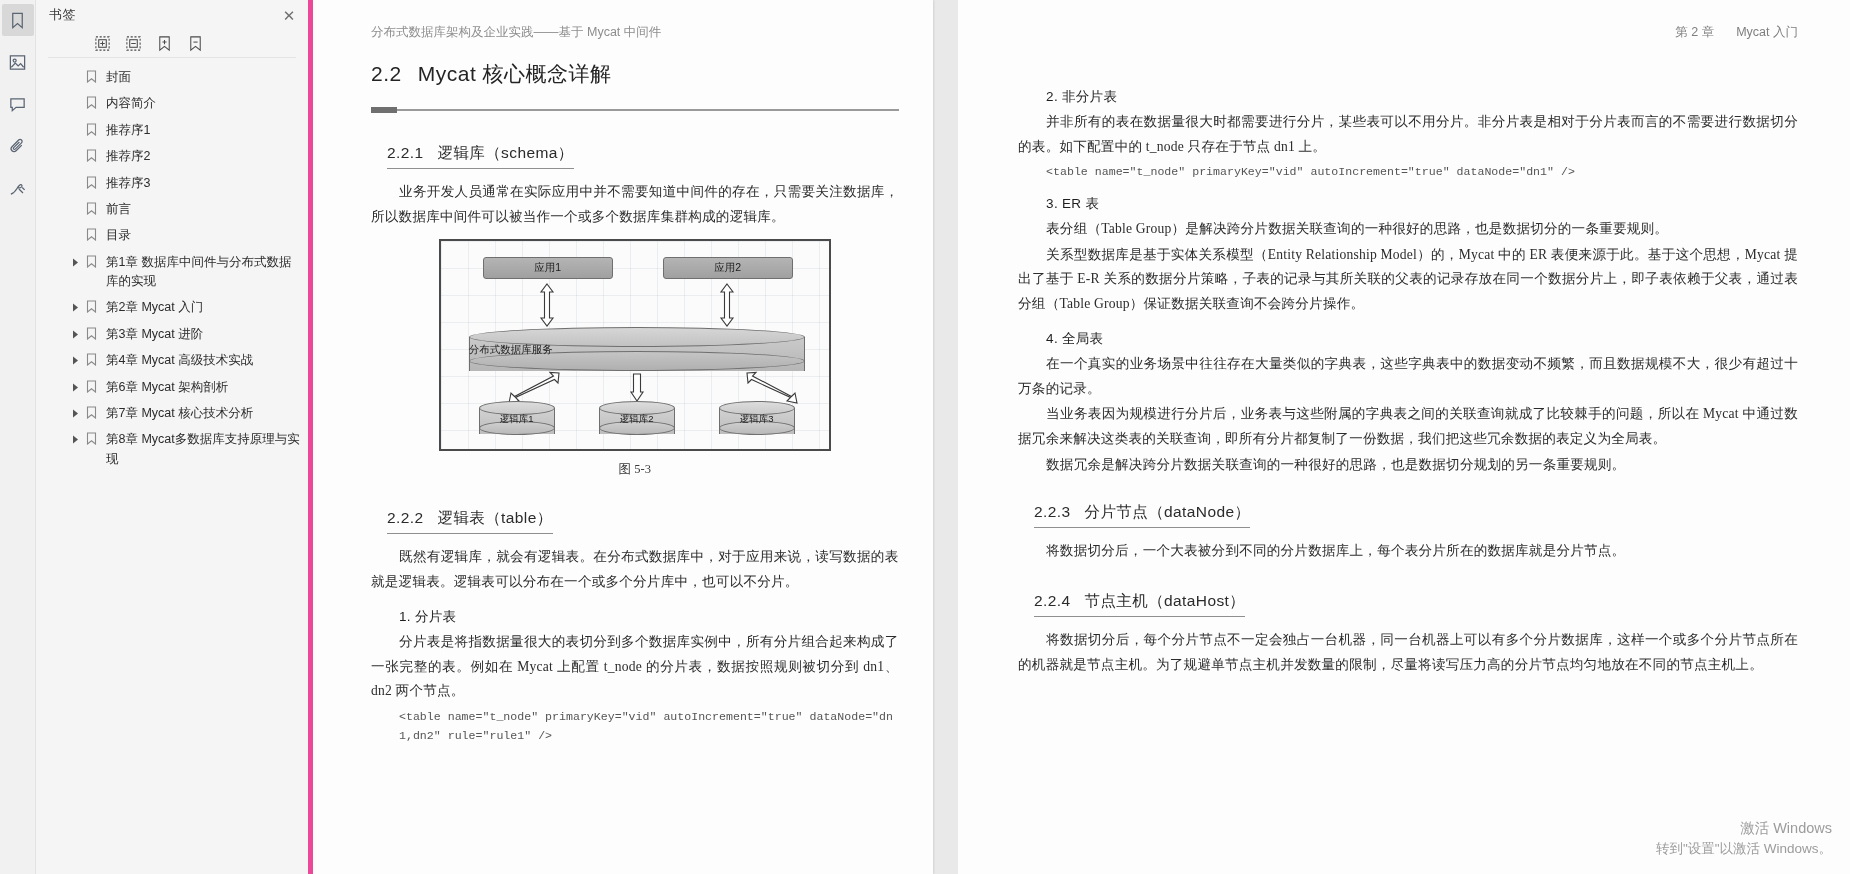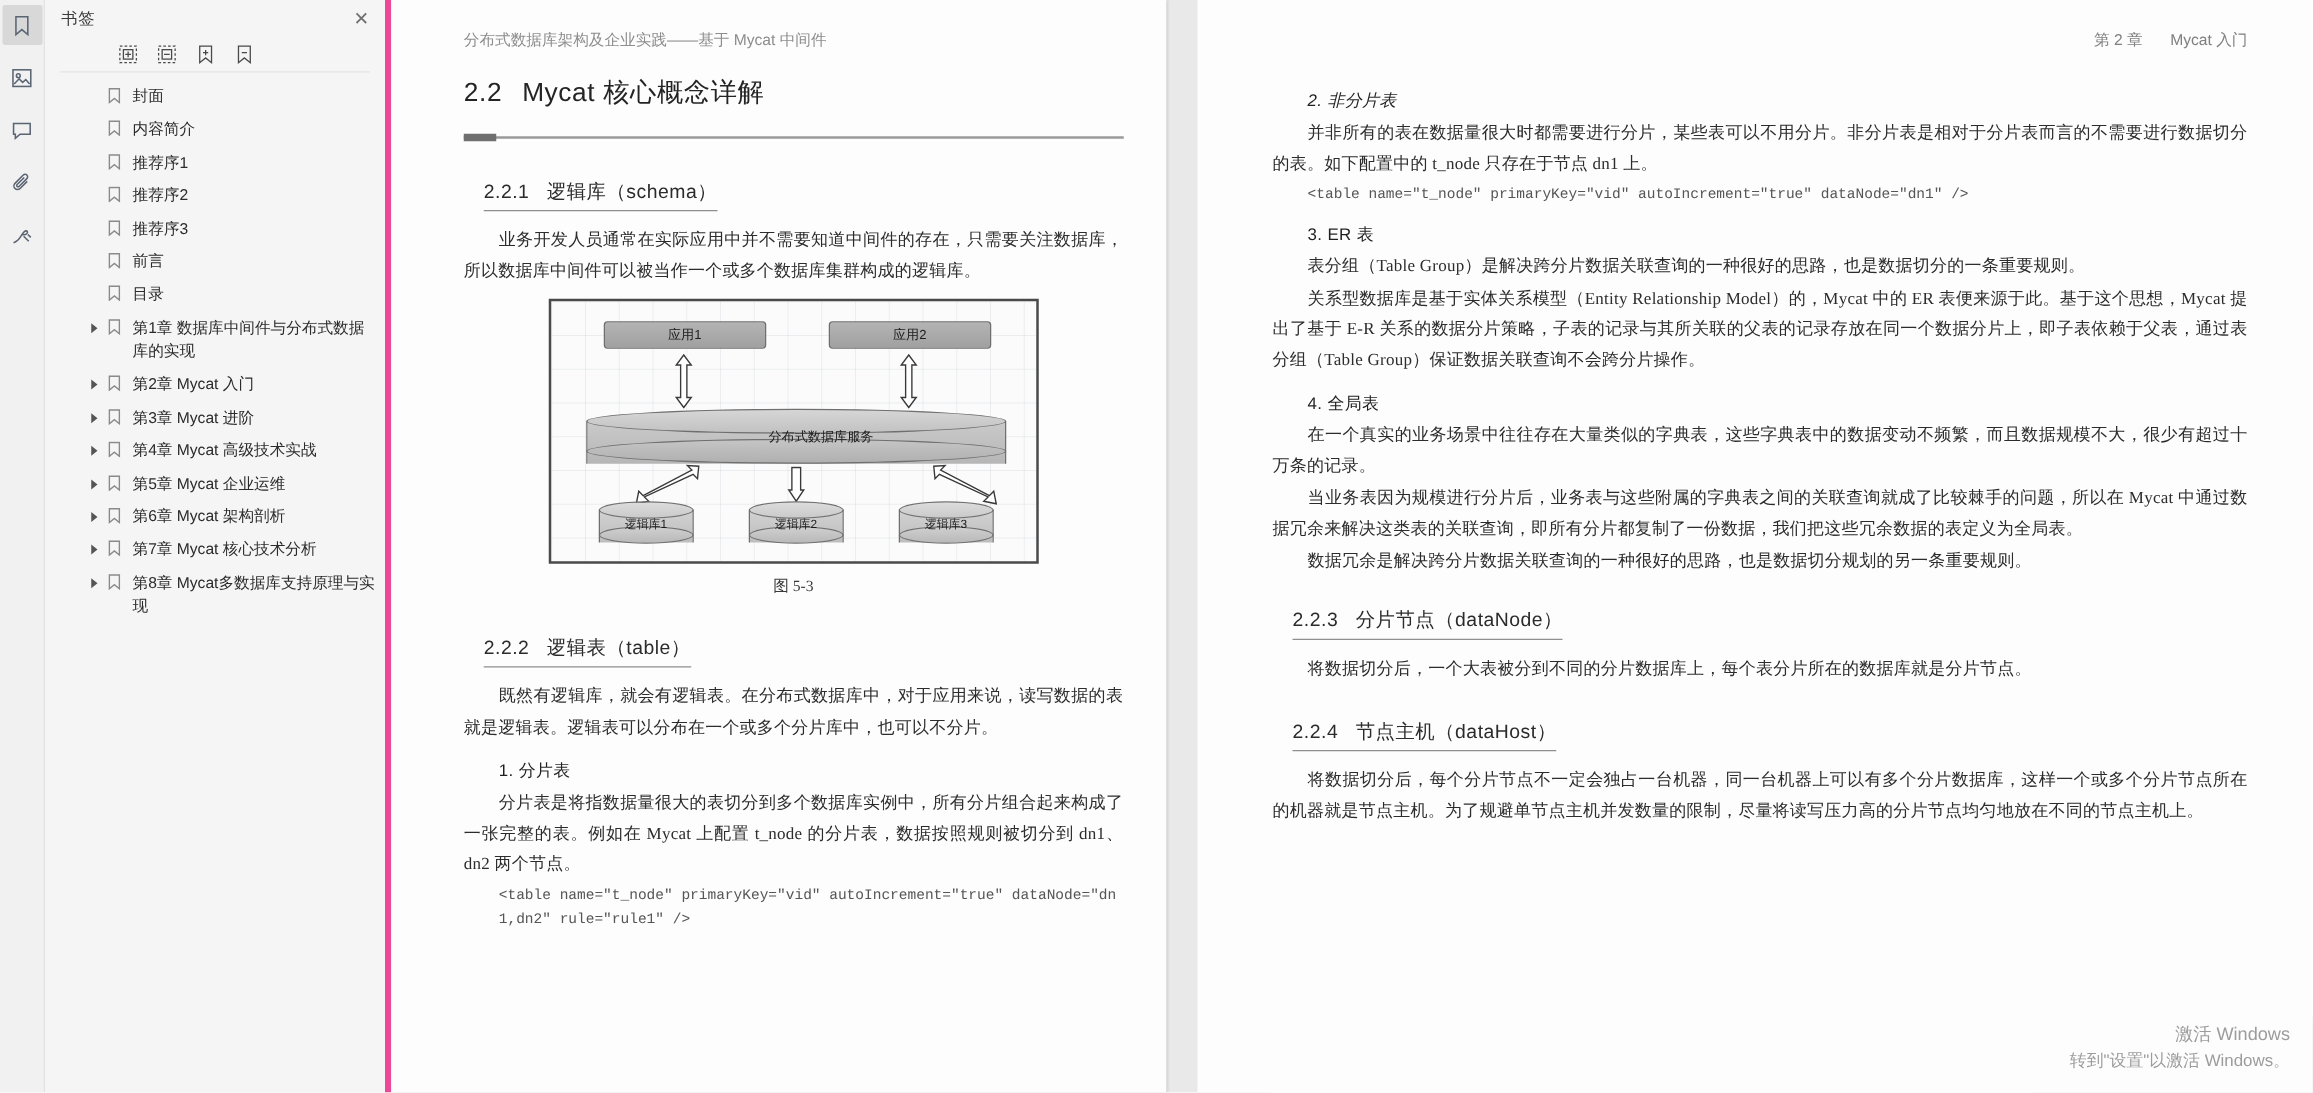--- a/index.html
+++ b/index.html
@@ -185,21 +185,21 @@
     position:absolute; left:0; top:10px; width:336px; height:34px;
     background: linear-gradient(#cacaca,#b6b6b6);
     border-left:1px solid #6f6f6f; border-right:1px solid #6f6f6f;
   }
   .cyl-main .bot {
     position:absolute; left:0; top:24px; width:336px; height:20px;
     background: linear-gradient(#c5c5c5,#b0b0b0);
     border:1px solid #6f6f6f; border-radius: 50%;
   }
   .cyl-main .lbl {
-    position:absolute; width:376px; top:16px; text-align:center;
+    position:absolute; width:376px; top:16px; 
     font-size: 10.5px; color:#1c1c1c; z-index: 3;
   }
   .db {
     position: absolute; top: 160px; width: 76px; height: 38px;
   }
   .db .top {
     position:absolute; left:0; top:0; width:76px; height:14px;
     background: linear-gradient(#dcdcdc,#cacaca);
     border:1px solid #6f6f6f; border-radius: 50%;
   }
@@ -426,33 +426,20 @@
         <span class="bm-arrow">
             <svg width="7" height="9" viewBox="0 0 7 9">
               <path d="M1 0.5l5 4-5 4z" fill="#555"></path>
             </svg>
           </span>
         <span class="bm-ico">
             <svg width="11" height="13" viewBox="0 0 11 13" fill="none" stroke="currentColor" stroke-width="1.1">
               <path d="M1.5 1h8v11l-4-3.2-4 3.2z"></path>
             </svg>
           </span>
-        <span class="bm-label">第5章 Mycat 企业运维</span>
-      </div>
-      <div class="bm-item">
-        <span class="bm-arrow">
-            <svg width="7" height="9" viewBox="0 0 7 9">
-              <path d="M1 0.5l5 4-5 4z" fill="#555"></path>
-            </svg>
-          </span>
-        <span class="bm-ico">
-            <svg width="11" height="13" viewBox="0 0 11 13" fill="none" stroke="currentColor" stroke-width="1.1">
-              <path d="M1.5 1h8v11l-4-3.2-4 3.2z"></path>
-            </svg>
-          </span>
         <span class="bm-label">第6章 Mycat 架构剖析</span>
       </div>
       <div class="bm-item">
         <span class="bm-arrow">
             <svg width="7" height="9" viewBox="0 0 7 9">
               <path d="M1 0.5l5 4-5 4z" fill="#555"></path>
             </svg>
           </span>
         <span class="bm-ico">
             <svg width="11" height="13" viewBox="0 0 11 13" fill="none" stroke="currentColor" stroke-width="1.1">
@@ -573,21 +560,21 @@
     </div>
 
     <div class="page-gap"></div>
 
     <div class="page page-right">
       <div class="running-head rh-right">
         <span class="chap">第 2 章</span><span>Mycat 入门</span>
       </div>
 
       <div class="col-body" style="top:72px;">
-        <h4 class="ord" style="margin-top:0;font-style:italic;">2. 非分片表</h4>
+        <h4 class="ord" style="margin-top:16px;">2. 非分片表</h4>
         <p class="para">并非所有的表在数据量很大时都需要进行分片，某些表可以不用分片。非分片表是相对于分片表而言的不需要进行数据切分的表。如下配置中的 t_node 只存在于节点 dn1 上。</p>
         <pre class="code">&lt;table name="t_node" primaryKey="vid" autoIncrement="true" dataNode="dn1" /&gt;</pre>
 
         <h4 class="ord">3. ER 表</h4>
         <p class="para">表分组（Table Group）是解决跨分片数据关联查询的一种很好的思路，也是数据切分的一条重要规则。</p>
         <p class="para">关系型数据库是基于实体关系模型（Entity Relationship Model）的，Mycat 中的 ER 表便来源于此。基于这个思想，Mycat 提出了基于 E-R 关系的数据分片策略，子表的记录与其所关联的父表的记录存放在同一个数据分片上，即子表依赖于父表，通过表分组（Table Group）保证数据关联查询不会跨分片操作。</p>
 
         <h4 class="ord">4. 全局表</h4>
         <p class="para">在一个真实的业务场景中往往存在大量类似的字典表，这些字典表中的数据变动不频繁，而且数据规模不大，很少有超过十万条的记录。</p>
         <p class="para">当业务表因为规模进行分片后，业务表与这些附属的字典表之间的关联查询就成了比较棘手的问题，所以在 Mycat 中通过数据冗余来解决这类表的关联查询，即所有分片都复制了一份数据，我们把这些冗余数据的表定义为全局表。</p>

